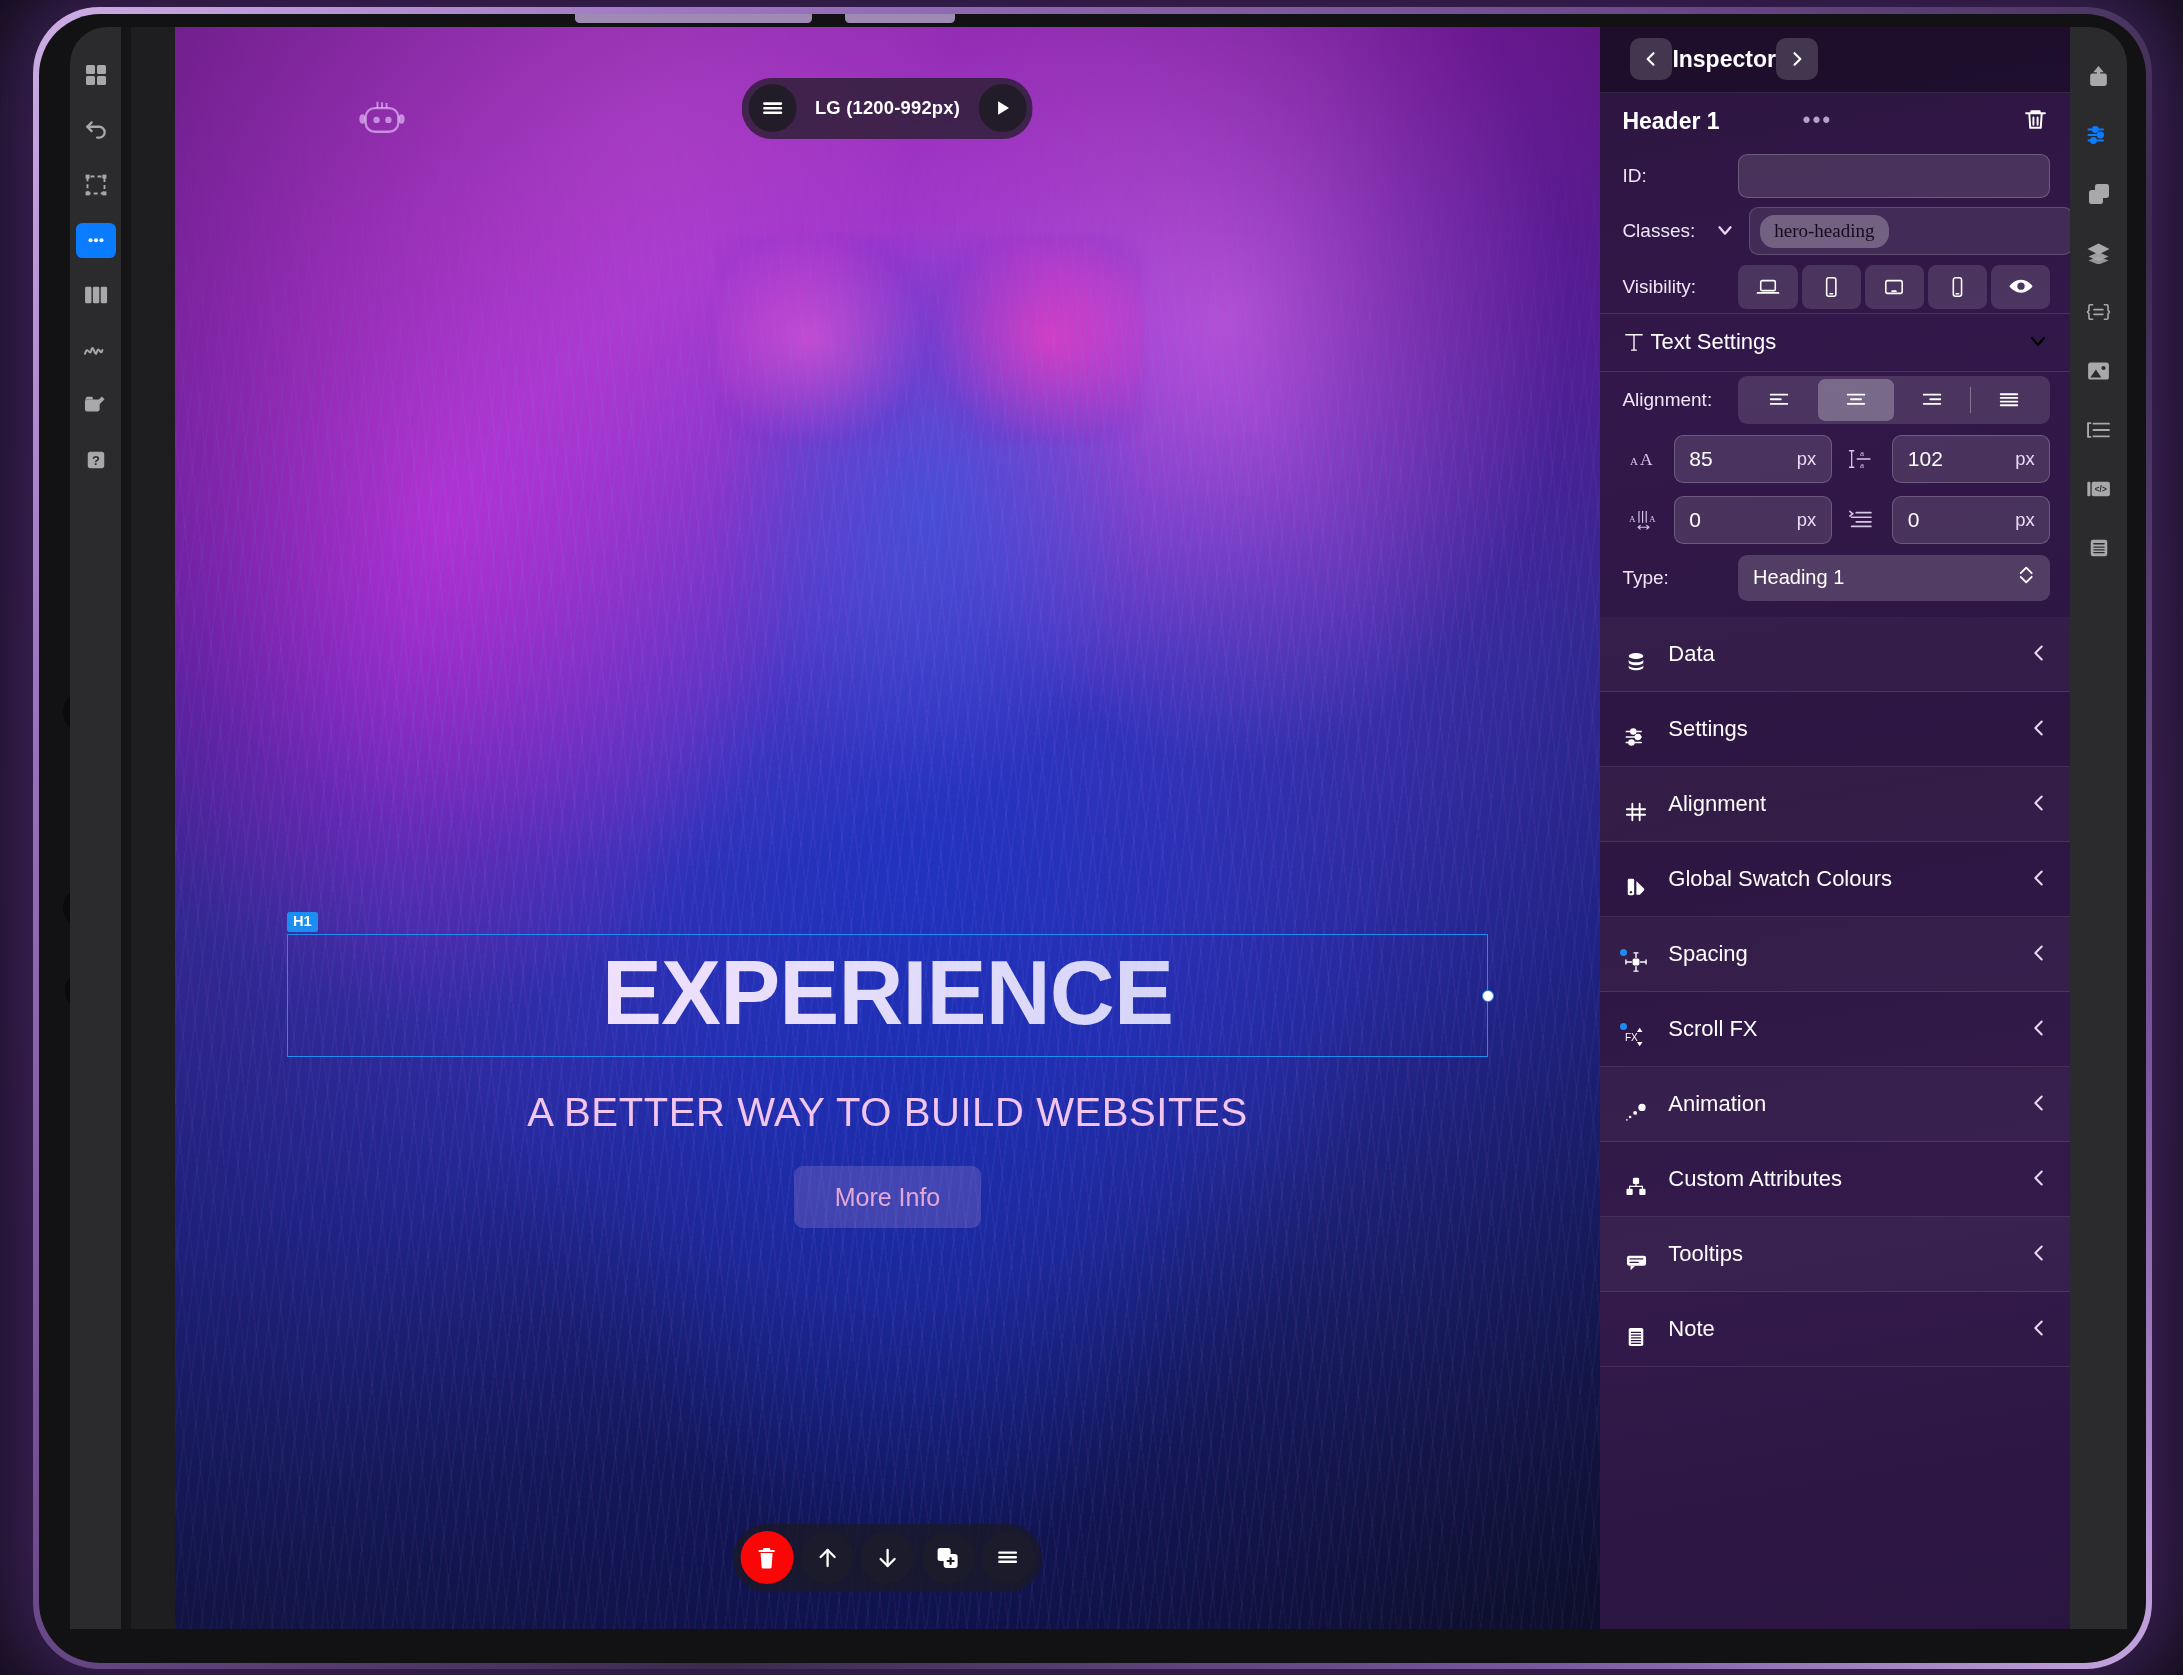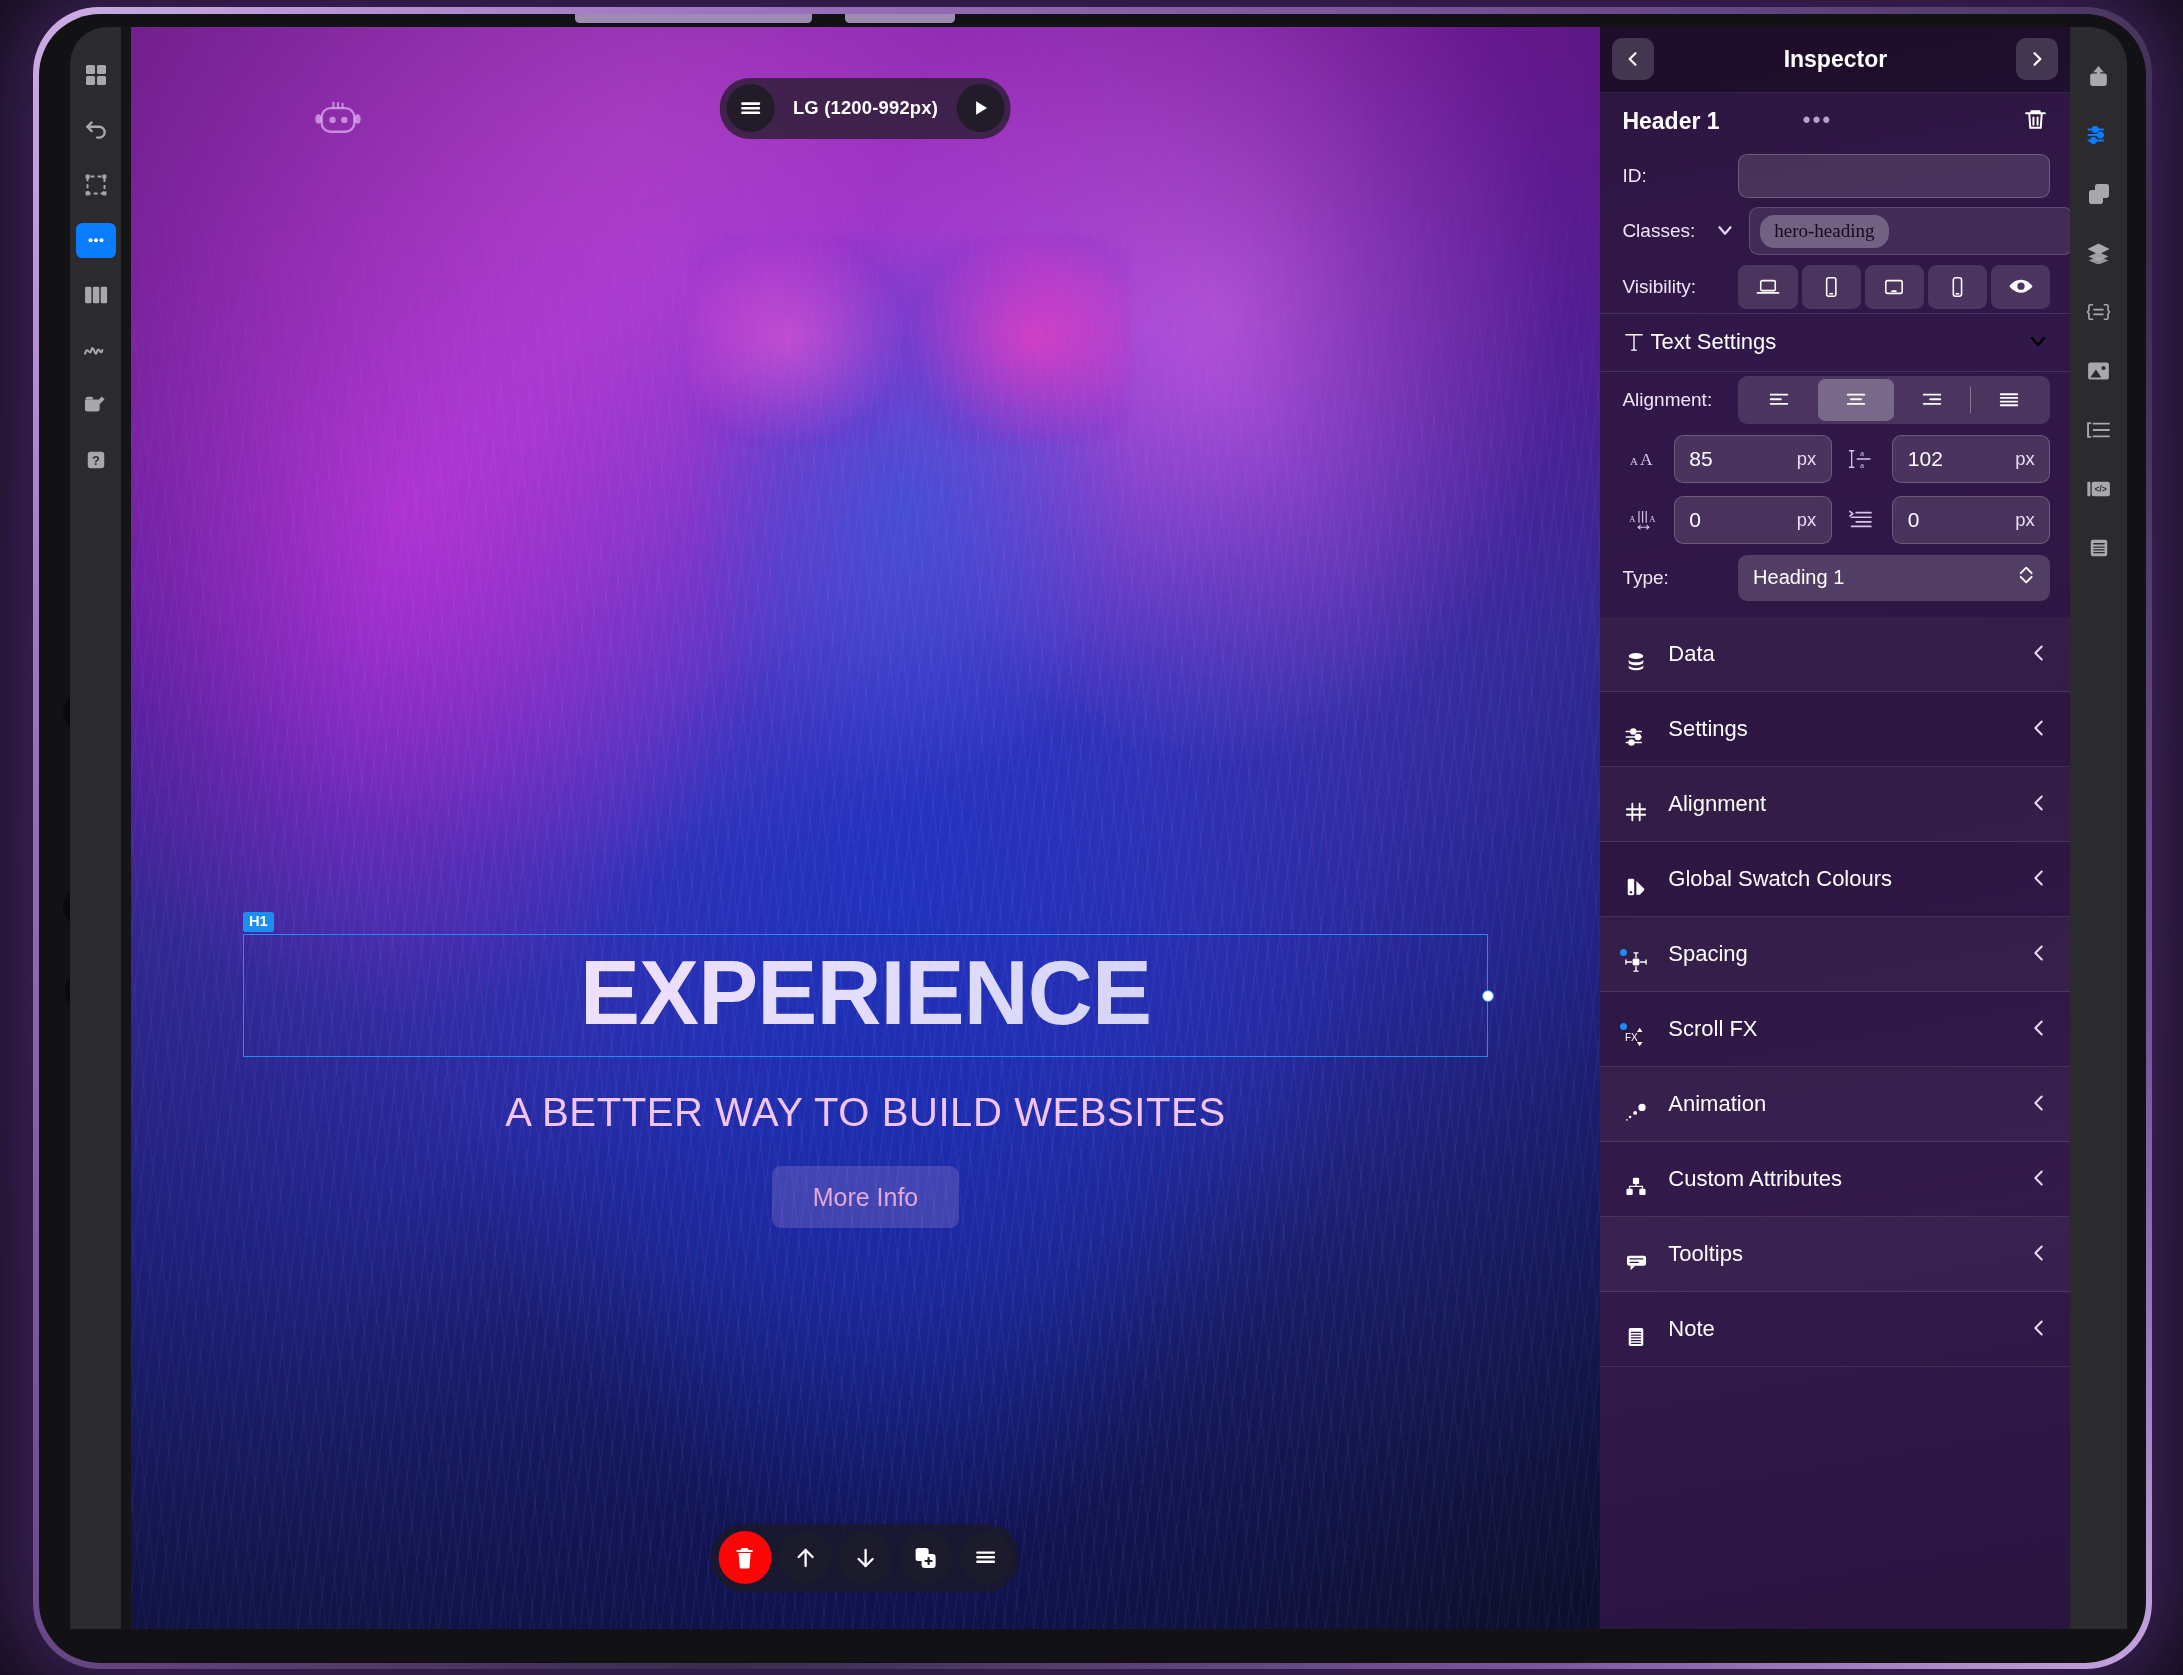--- a/index.html
+++ b/index.html
@@ -73,20 +73,21 @@
   .tool-btn svg { display: block; }
 
   #gap-col { width: 9.2px; flex: 0 0 9.2px; background: #151518; }
 
   
   #canvas {
     flex: 1 1 auto;
     position: relative;
     overflow: hidden;
     background: #0b0810;
+    margin-left: 44px;
   }
   
   #photo {
     position: absolute; inset: 0;
     background:
       radial-gradient(circle at 34% 6%, rgba(214,92,228,0.55) 0%, rgba(214,92,228,0) 42%),
       radial-gradient(ellipse 38% 46% at 18% 30%, rgba(176,40,210,0.85) 0%, rgba(120,20,160,0) 70%),
       radial-gradient(ellipse 34% 40% at 74% 18%, rgba(232,118,246,0.55) 0%, rgba(160,40,200,0) 70%),
       radial-gradient(ellipse 46% 58% at 52% 54%, rgba(36,58,214,0.78) 0%, rgba(20,24,120,0) 72%),
       radial-gradient(ellipse 60% 50% at 50% 96%, rgba(18,22,96,0.92) 0%, rgba(20,20,70,0) 70%),
@@ -223,22 +224,22 @@
   
   #inspector {
     width: 470px; flex: 0 0 470px;
     background: linear-gradient(170deg, #2d1540 0%, #32184a 22%, #2d1642 48%, #331a4b 74%, #2a1440 100%);
     display: flex; flex-direction: column;
     overflow: hidden;
     position: relative;
   }
   #inspector-header {
     height: 66px; flex: 0 0 66px;
-    display: flex; align-items: center; justify-content: space-between;
-    padding: 0 12px;
+    display: flex; align-items: center; 
+    padding: 0 30px;
     background: rgba(18,10,28,0.55);
     border-bottom: 0.9px solid rgba(255,255,255,0.10);
   }
   .nav-sq {
     width: 42px; height: 42px; border-radius: 10px;
     background: rgba(255,255,255,0.17);
     display: flex; align-items: center; justify-content: center;
     color: #fff;
   }
   #inspector-title { color: #fff; font-size: 23px; font-weight: bold; }

